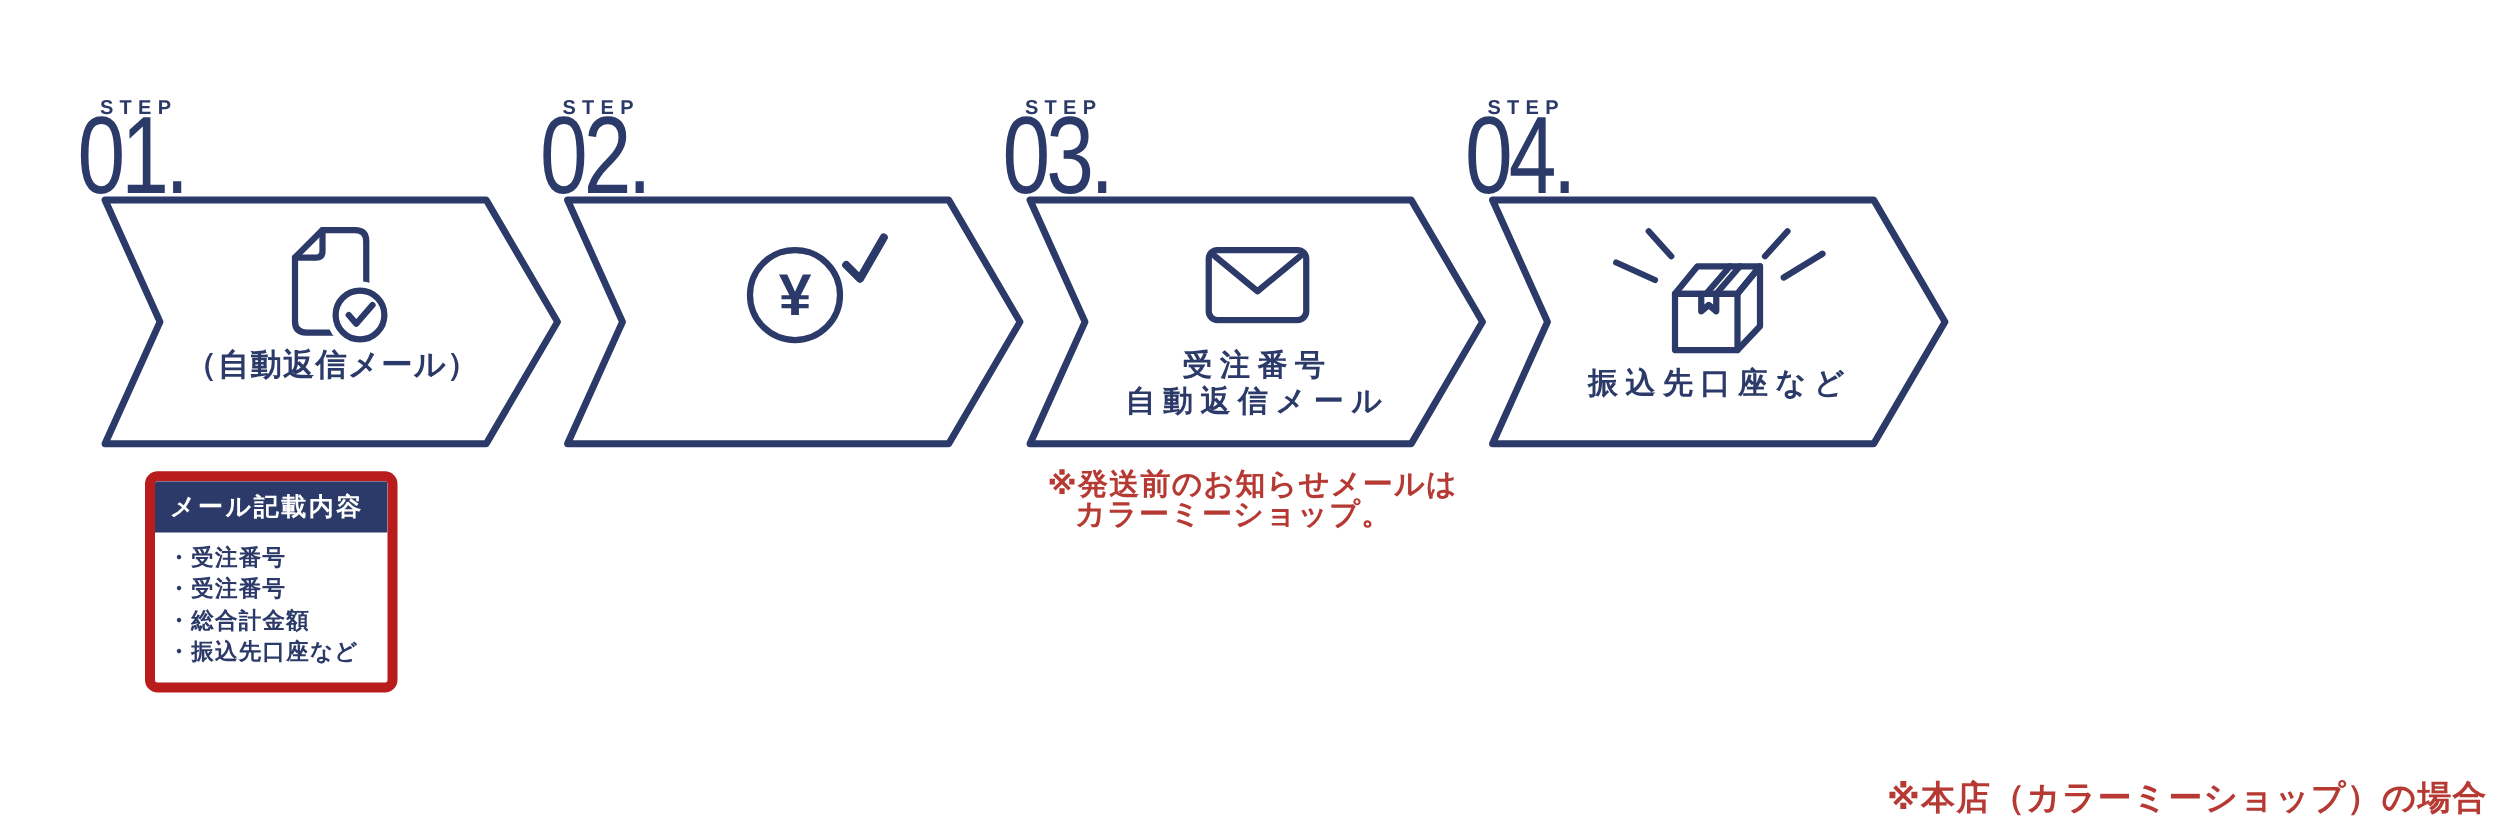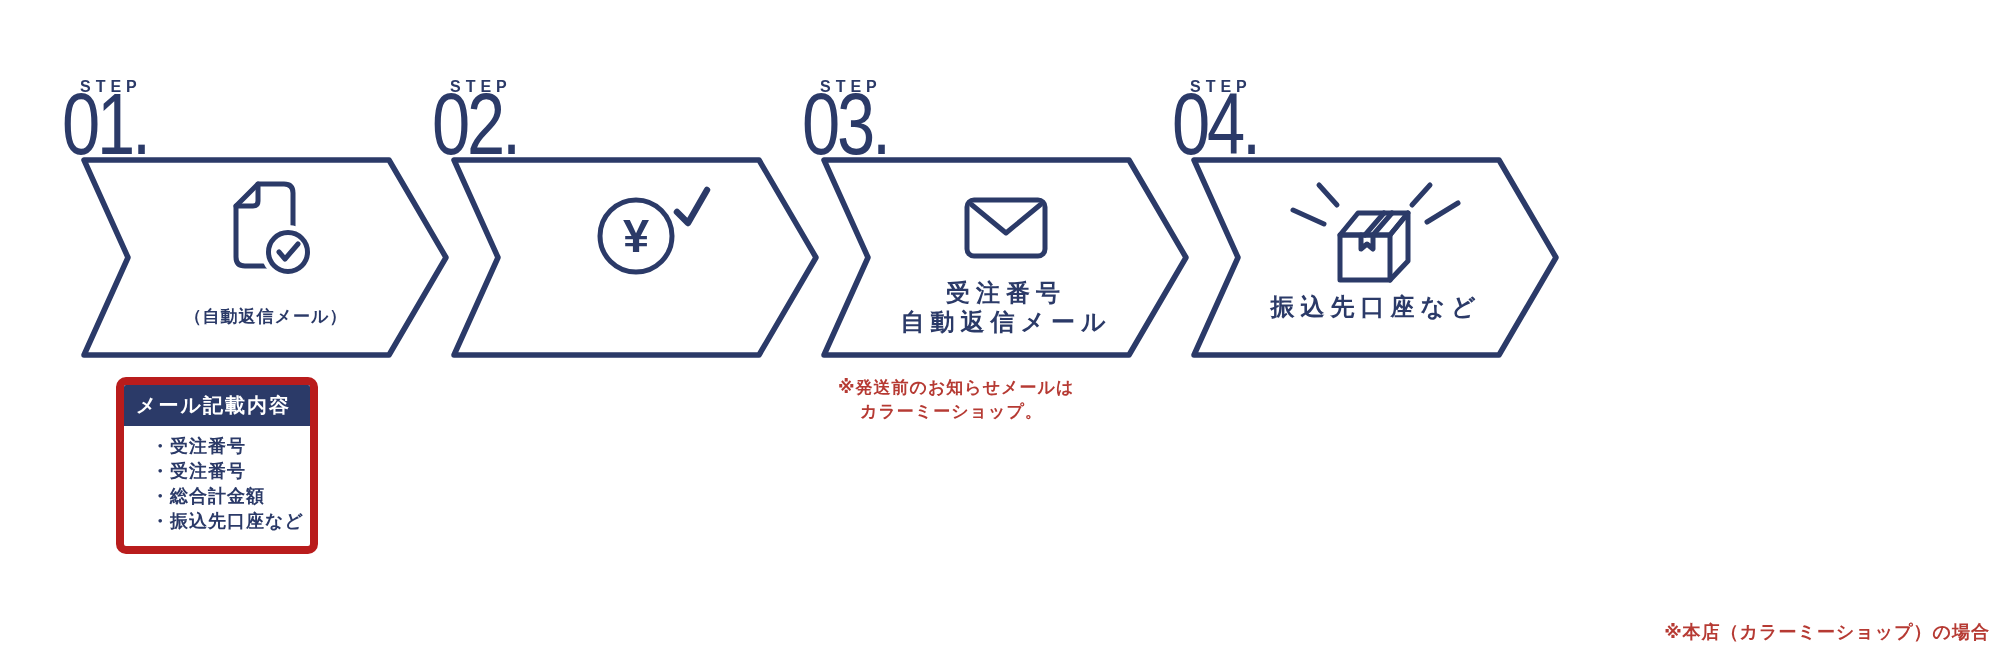--- a/index.html
+++ b/index.html
@@ -29,45 +29,45 @@
   .icon-yen{top:185px;margin-left:-61px;}
   .icon-mail{top:197px;margin-left:-42px;}
   .icon-box{top:180px;margin-left:-86px;}
   .step-title{
     position:absolute;left:0;width:372px;text-align:center;
     font-size:24px;font-weight:bold;letter-spacing:6px;line-height:29px;
     color:#2b3a68;white-space:nowrap;
   }
   .title-two{top:278px;}
   .title-one{top:292px;}
-  .title-line.paren{font-size:17px;letter-spacing:1px;margin-top:24px;}
+  .title-line.paren{font-size:25px;letter-spacing:1px;}
   
   .mail-box{
     position:absolute;left:116px;top:377px;width:202px;box-sizing:border-box;
     border:8px solid #b91c1c;border-radius:10px;background:#fff;overflow:hidden;
   }
   .mail-box-header{
     background:#2b3a68;color:#ffffff;font-size:20px;font-weight:bold;
     letter-spacing:2px;padding:7px 6px 7px 12px;white-space:nowrap;
   }
-  .mail-box-body{padding:8px 8px 12px 27px;}
+  .mail-box-body{padding:8px 8px 12px 10px;}
   .mail-item{
     color:#2b3a68;font-size:18px;font-weight:bold;letter-spacing:1px;
     line-height:25px;white-space:nowrap;
   }
   
   .ship-note{
     position:absolute;left:838px;top:376px;color:#b63a33;
-    font-size:17px;font-weight:bold;line-height:24px;letter-spacing:1px;
+    font-size:24px;font-weight:bold;line-height:24px;letter-spacing:1px;
     white-space:nowrap;
   }
   .ship-note .indent{padding-left:22px;}
   .footnote{
     position:absolute;top:620px;right:10px;color:#b63a33;
-    font-size:18px;font-weight:bold;letter-spacing:1px;white-space:nowrap;
+    font-size:27px;font-weight:bold;letter-spacing:1px;white-space:nowrap;
   }
   .stroke{fill:none;stroke:#2b3a68;stroke-width:5;stroke-linecap:round;stroke-linejoin:round;}
 </style>
 </head>
 <body>
 
 <div class="canvas">
 
   <div class="step step-1">
     <div class="step-label">STEP</div>

